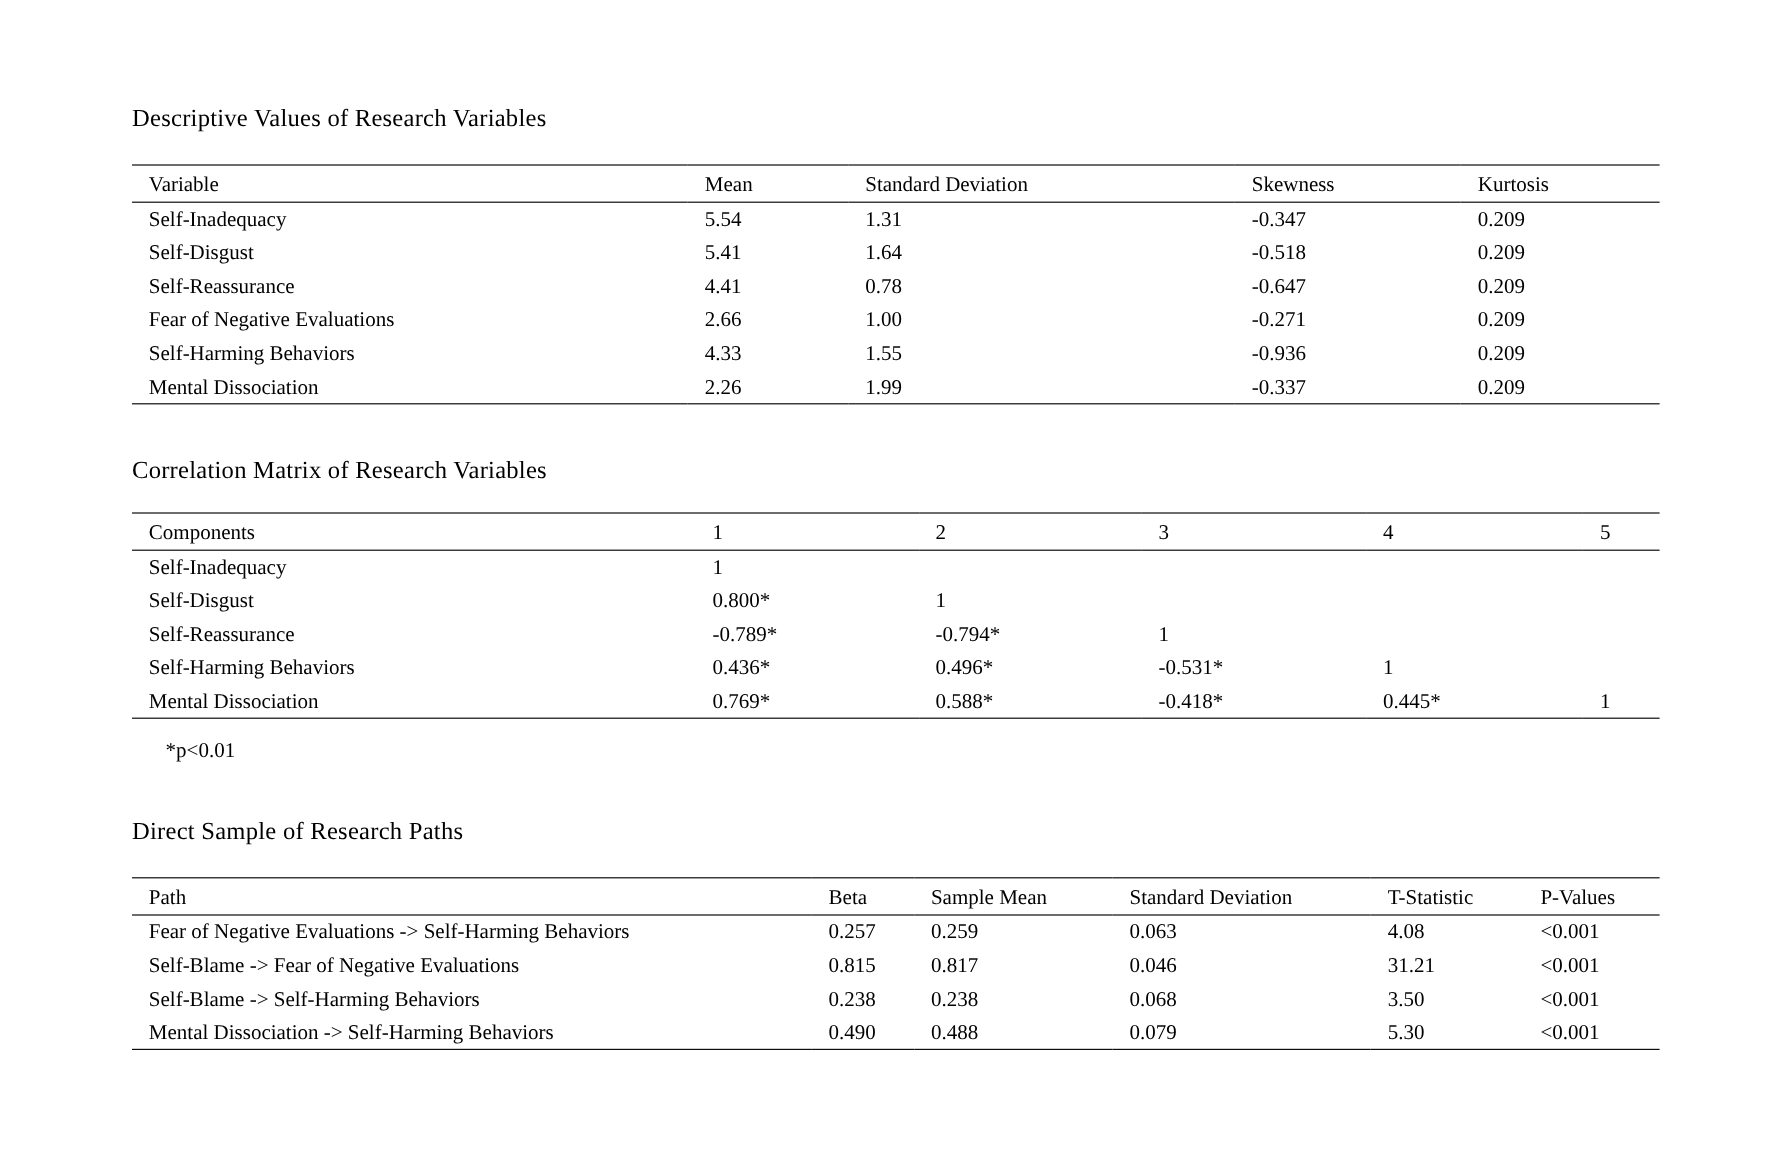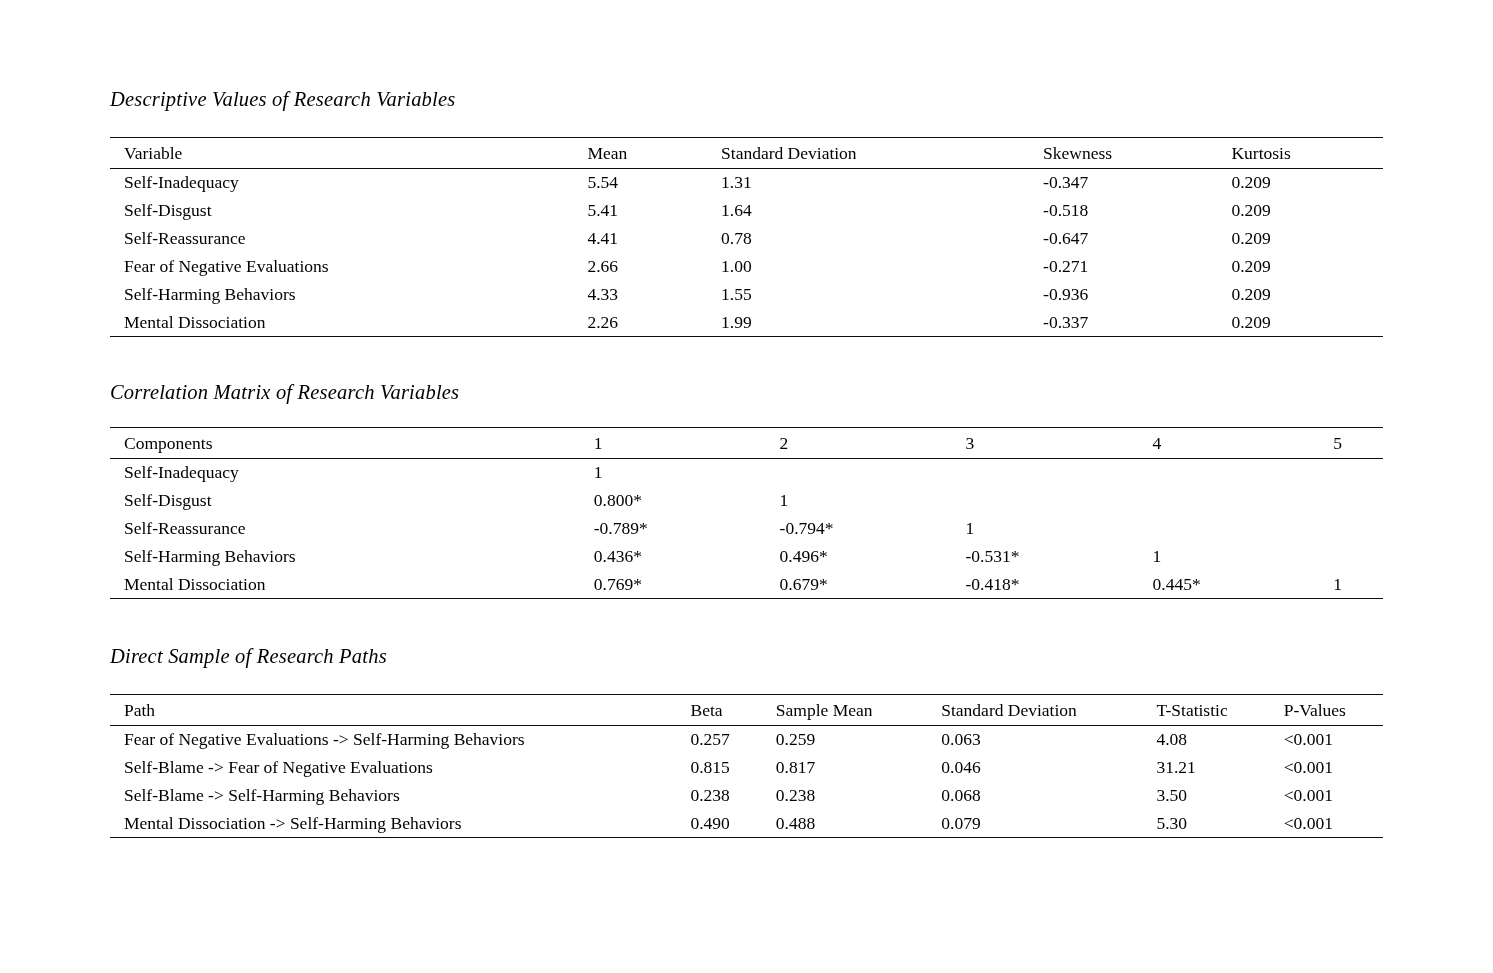--- a/index.html
+++ b/index.html
@@ -11,21 +11,20 @@
   }
   .page {
     position: relative;
     width: 1493px;
     height: 973px;
     background: #ffffff;
     padding: 86px 110px 0 110px;
     overflow: hidden;
   }
   .section-title {
-    font-style: italic;
     font-weight: normal;
     font-size: 20.5px;
     line-height: 26px;
     letter-spacing: 0.2px;
   }
   .title-1 { margin-bottom: 25px; }
   .title-2 { margin-top: 42px; margin-bottom: 22px; }
   .title-3 { margin-top: 44px; margin-bottom: 25px; }
   table {
     width: 100%;
@@ -174,28 +173,29 @@
           <td>Self-Harming Behaviors</td>
           <td>0.436*</td>
           <td>0.496*</td>
           <td>-0.531*</td>
           <td>1</td>
           <td></td>
         </tr>
         <tr>
           <td>Mental Dissociation</td>
           <td>0.769*</td>
-          <td>0.679*</td>
+          <td>0.588*</td>
           <td>-0.418*</td>
           <td>0.445*</td>
           <td>1</td>
         </tr>
       </tbody>
     </table>
 
+  <div class="footnote">*p&lt;0.01</div>
 
   <h2 class="section-title title-3">Direct Sample of Research Paths</h2>
 
   <table>
     <colgroup>
       <col style="width:44.5%">
         <col style="width:6.7%">
         <col style="width:13.0%">
       <col style="width:16.9%">
         <col style="width:10.0%">

